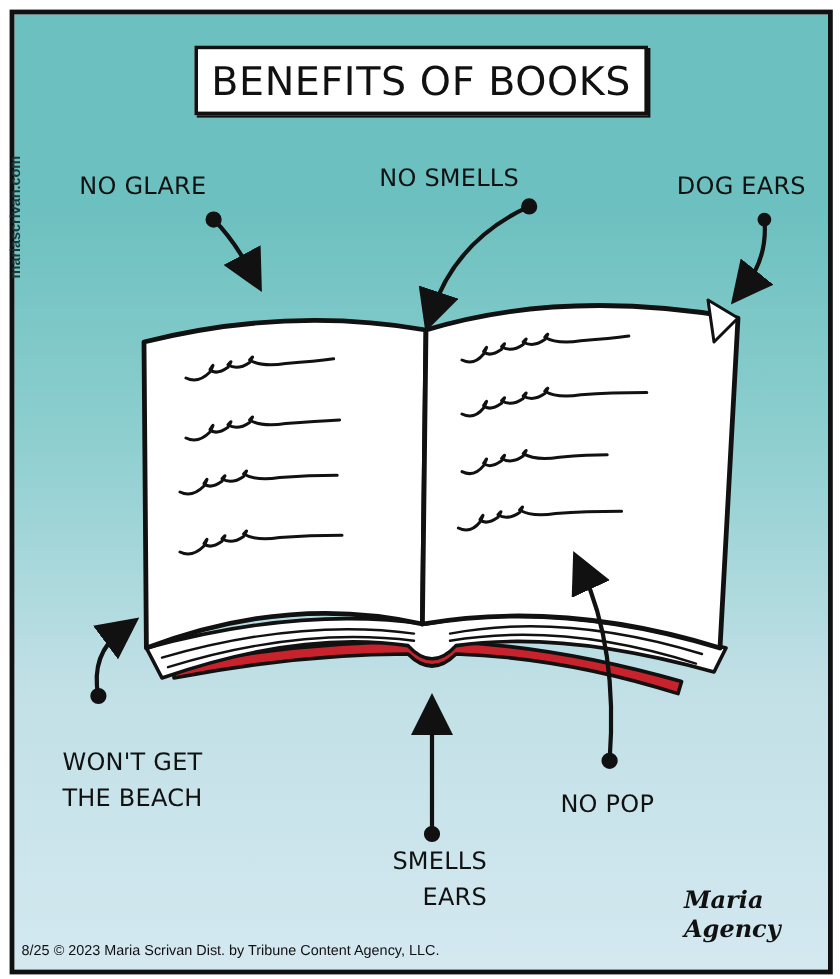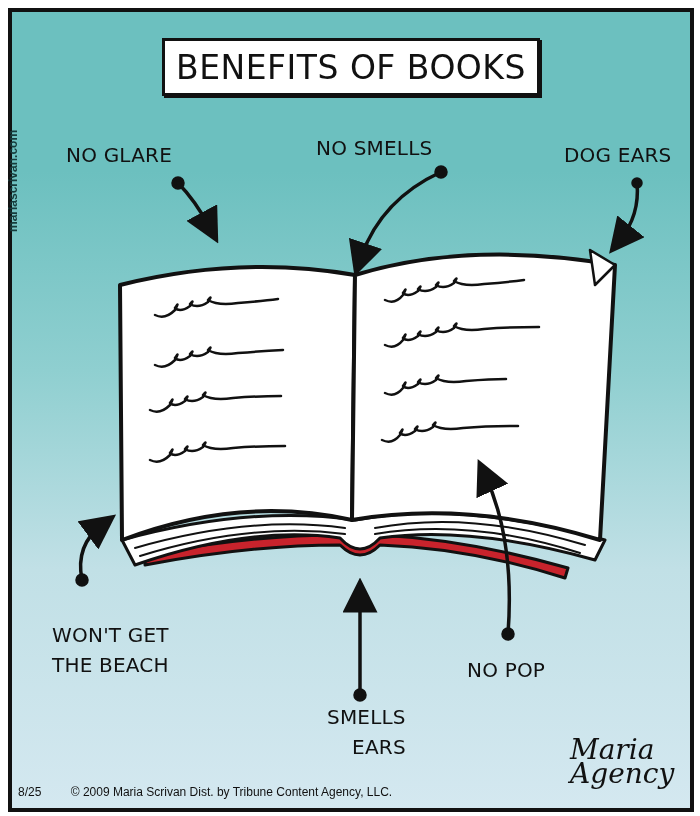--- a/index.html
+++ b/index.html
@@ -7,22 +7,22 @@
   .frame{position:absolute;left:8px;top:8px;width:678px;height:796px;border:4px solid #111;
     background:linear-gradient(to bottom,#6cc0bf 0%,#6cc0bf 20%,#8fcfd0 45%,#c1e0e6 70%,#d4e8f0 100%);}
   .title-box{position:absolute;left:162px;top:38px;width:372px;height:52px;background:#fff;border:3px solid #111;
     box-shadow:2px 2px 0 #111;display:flex;align-items:center;justify-content:center;}
   .title-box span{font-size:33px;letter-spacing:0.5px;color:#111;}
   .side{position:absolute;left:6px;top:92px;width:16px;height:140px;}
   .side span{position:absolute;left:0;top:140px;transform-origin:0 0;transform:rotate(-90deg);
     font-family:"Liberation Sans",sans-serif;font-weight:bold;font-size:12px;color:#173c3c;white-space:nowrap;}
   .lbl{position:absolute;font-size:20px;color:#111;line-height:30px;text-align:right;white-space:nowrap;letter-spacing:0.2px;}
   .footer{position:absolute;left:18px;top:785px;font-family:"Liberation Sans",sans-serif;font-size:12px;color:#111;white-space:nowrap;}
-  .footer .date{margin-right:26px;}
-  .sig{position:absolute;left:570px;top:738px;font-family:"DejaVu Serif",serif;font-style:italic;font-size:28px;line-height:24px;color:#111;}
+  .footer .date{margin-right:0;}
+  .sig{position:absolute;left:570px;top:738px;font-family:"DejaVu Serif",serif;font-style:italic;font-size:20px;line-height:24px;color:#111;font-weight:bold;}
   svg.art{position:absolute;left:0;top:0;}
 </style>
 </head>
 <body>
 
 <div class="frame"></div>
 
 <div class="title-box">
   <span>BENEFITS OF BOOKS</span>
 </div>
@@ -98,19 +98,19 @@
   <div>SMELLS</div>
   <div>EARS</div>
 </div>
 
 <div class="lbl" style="left:467px;top:655px;">
   <div>NO POP</div>
 </div>
 
 <div class="footer">
   <span class="date">8/25</span>
-  <span>© 2009  Maria Scrivan   Dist. by Tribune Content Agency, LLC.</span>
+  <span>© 2023  Maria Scrivan   Dist. by Tribune Content Agency, LLC.</span>
 </div>
 
 <div class="sig">
   <div>Maria</div>
   <div>Agency</div>
 </div>
 
 </body></html>

